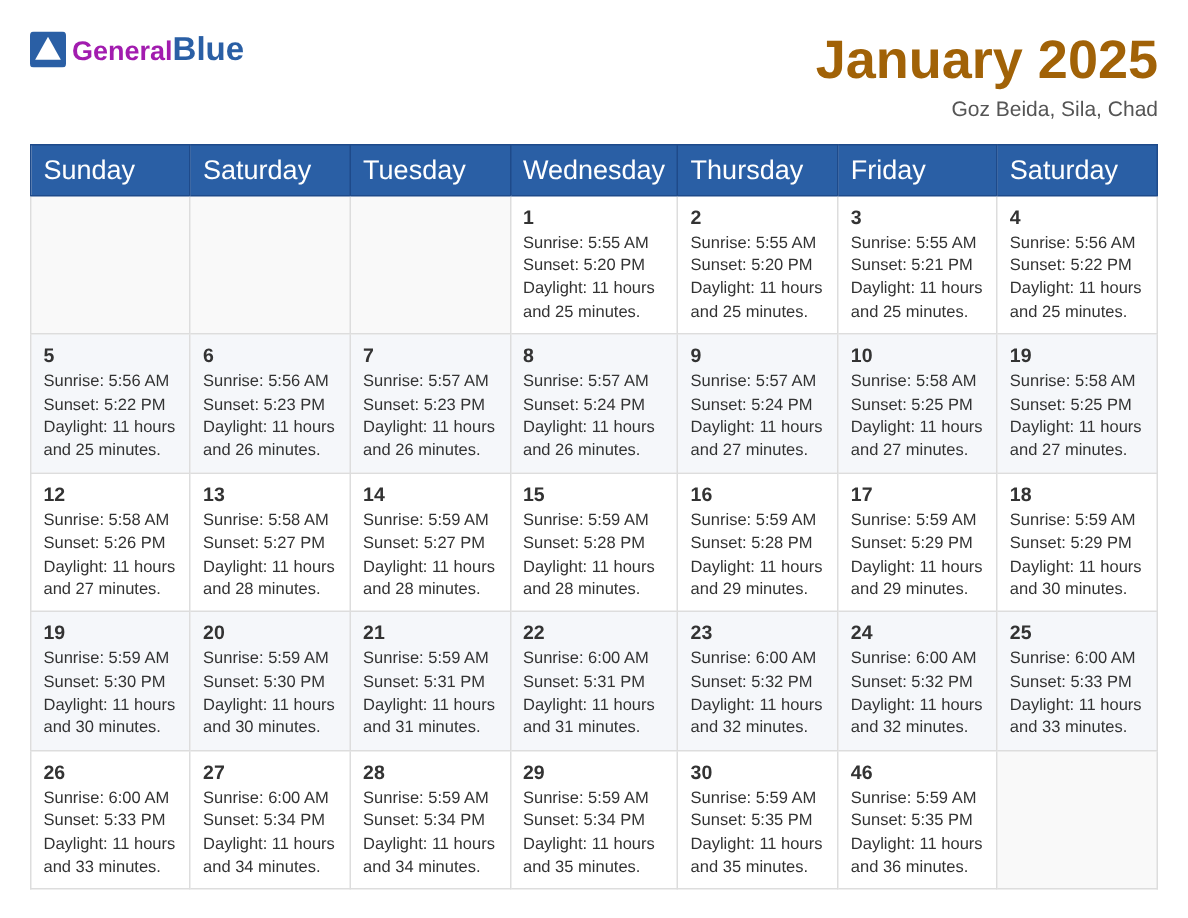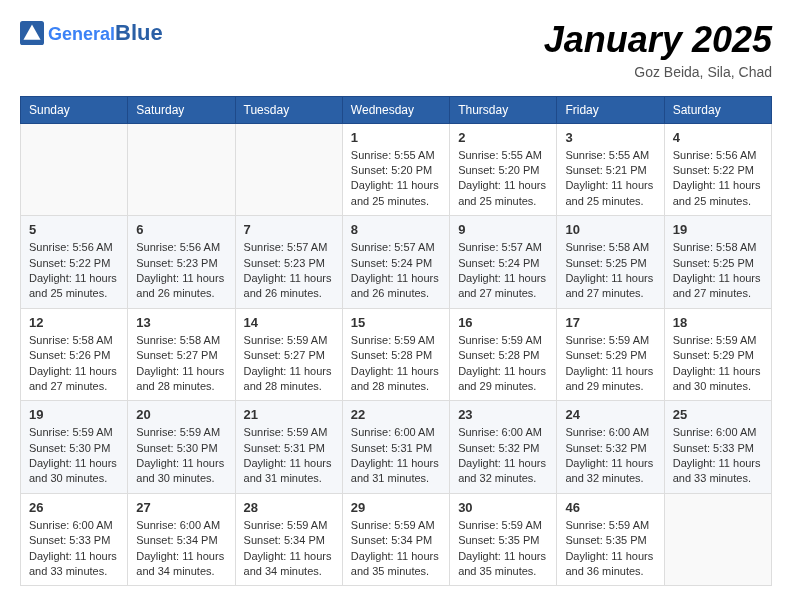--- a/index.html
+++ b/index.html
@@ -17,57 +17,56 @@
       margin-bottom: 16px;
     }
     .logo {
       display: flex;
       align-items: center;
       gap: 4px;
     }
     .logo-text-general {
       font-size: 18px;
       font-weight: bold;
-      color: #3b82f6;
+      color: #a21caf;
     }
     .logo-text-blue {
       font-size: 22px;
       font-weight: bold;
       color: #2a5fa5;
     }
     .logo-icon {
       width: 24px;
       height: 24px;
     }
     .title-section {
       text-align: right;
     }
     .month-year {
       font-size: 36px;
       font-weight: bold;
-      color: #000000;
+      color: #a16207;
       line-height: 1.1;
-      font-style: italic;
     }
     .location {
       font-size: 14px;
       color: #555;
       margin-top: 4px;
     }
     .calendar-table {
       width: 100%;
       border-collapse: collapse;
       border: 1px solid #ccc;
     }
     .calendar-table th {
       background-color: #2a5fa5;
       color: white;
       text-align: left;
       padding: 6px 8px;
-      font-size: 12px;
+      font-size: 18px;
       font-weight: normal;
       border: 1px solid #1e4a8a;
     }
     .calendar-table td {
       vertical-align: top;
       padding: 6px 8px;
       border: 1px solid #ddd;
       width: calc(100% / 7);
       height: 90px;
       background: #fff;

